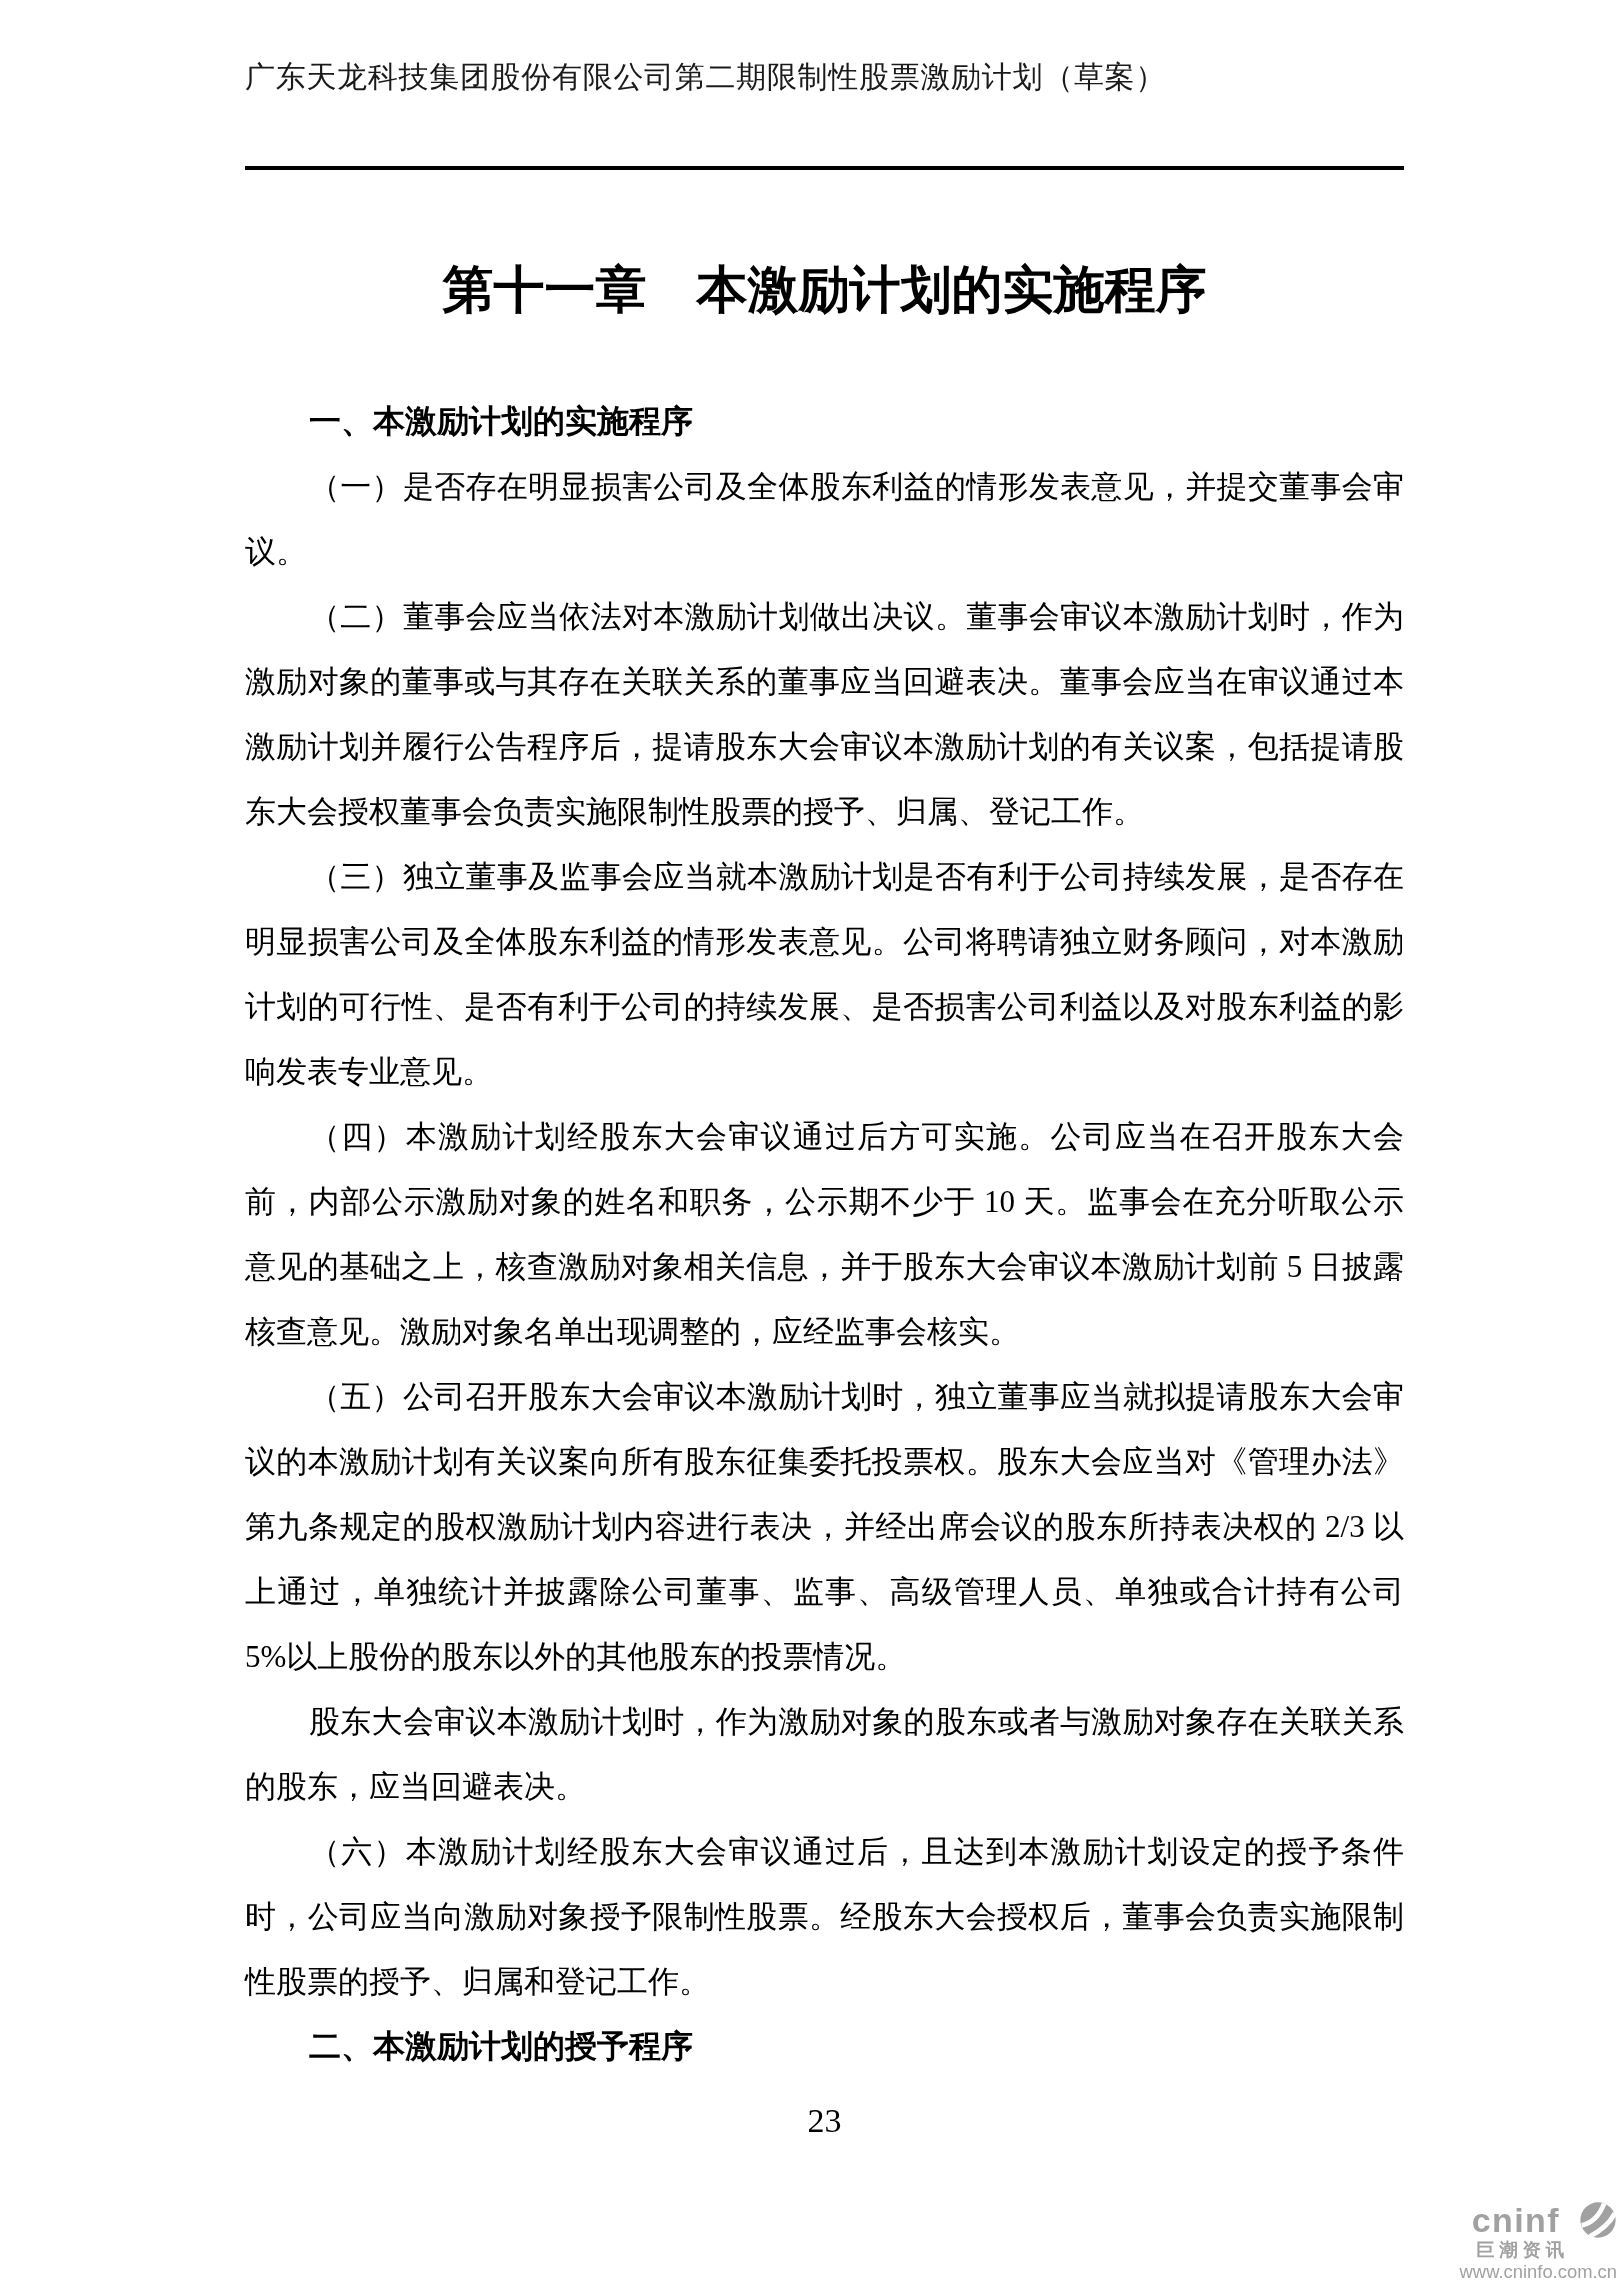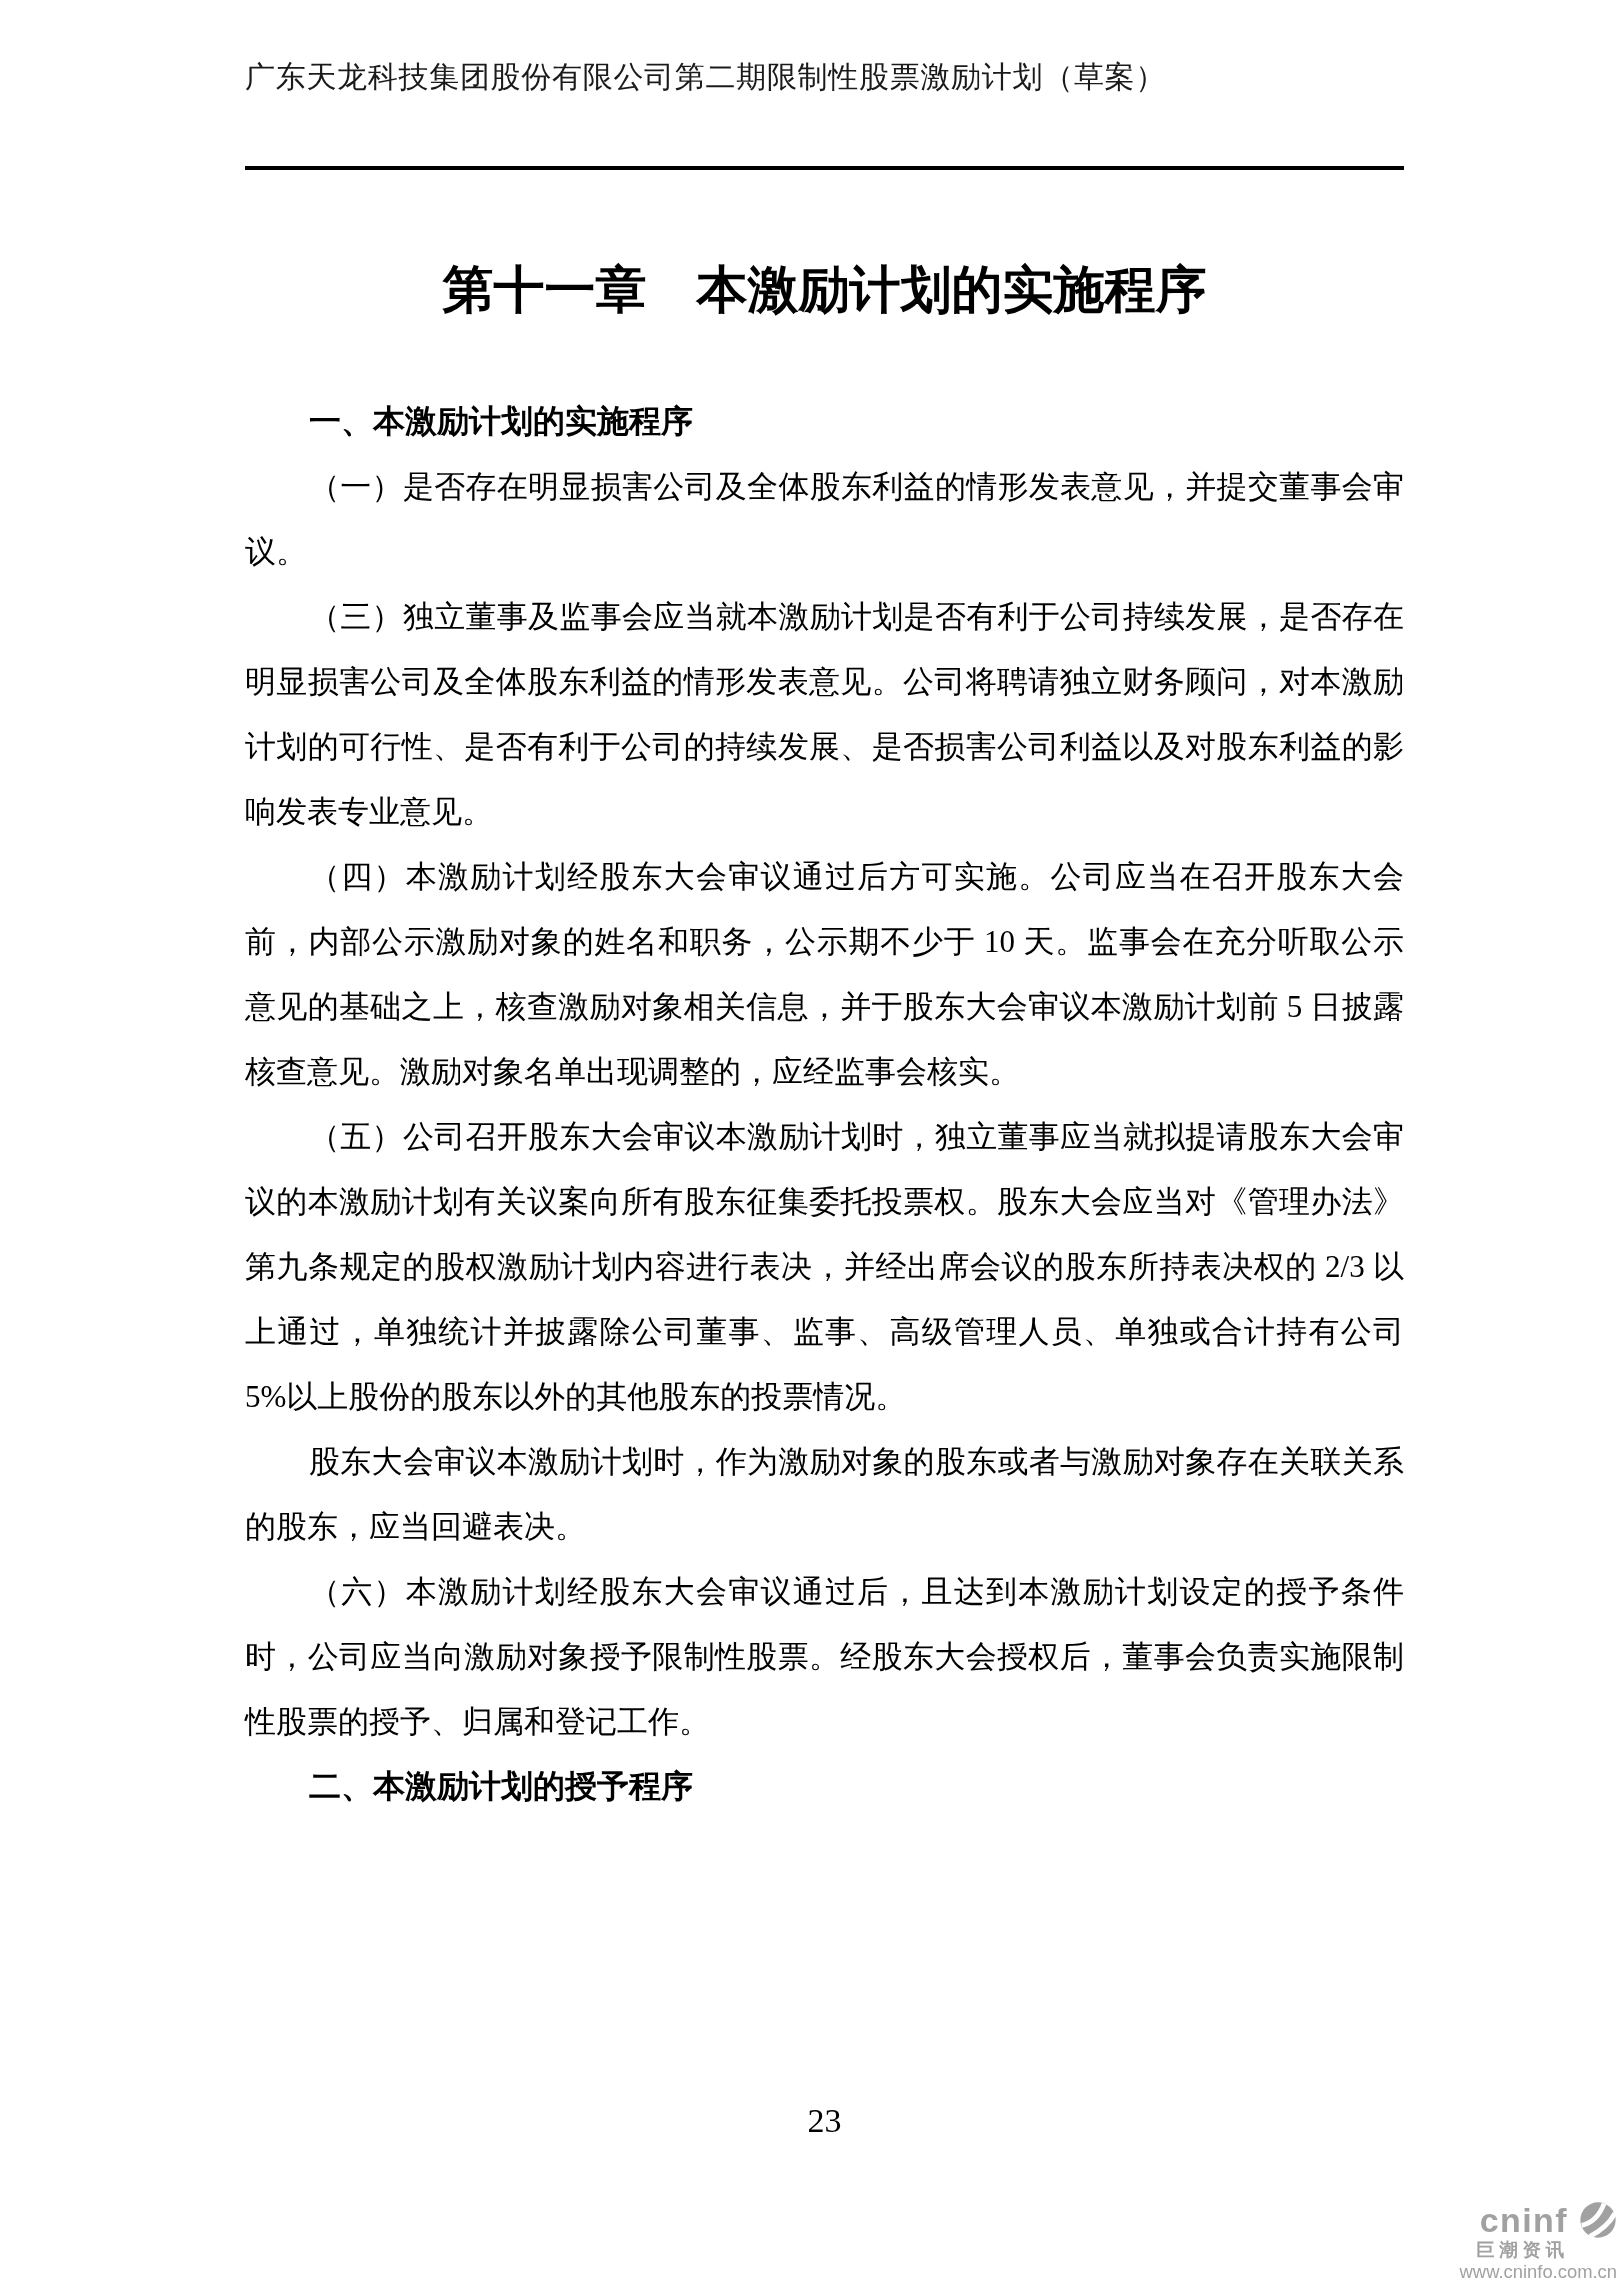--- a/index.html
+++ b/index.html
@@ -84,21 +84,21 @@
     left: 1459px;
     width: 158px;
     color: #a1a1a1;
     font-family: "Liberation Sans", "DejaVu Sans", sans-serif;
     text-align: center;
   }
   .wm-row1 {
     display: flex;
     align-items: center;
     justify-content: flex-end;
-    gap: 11px;
+    gap: 19px;
     height: 38px;
   }
   .wm-logo-text {
     font-size: 34px;
     font-weight: bold;
     letter-spacing: 1.4px;
     line-height: 34px;
   }
   .wm-globe {
     width: 38px;
@@ -133,20 +133,21 @@
 
   <div class="doc-title">
     <span class="title-part1">第十一章</span><span class="title-part2">本激励计划的实施程序</span>
   </div>
 
   <div class="content">
   <p class="heading">一、本激励计划的实施程序</p>
 
   <p class="paragraph">（一）是否存在明显损害公司及全体股东利益的情形发表意见，并提交董事会审议。</p>
 
+  <p class="paragraph">（二）董事会应当依法对本激励计划做出决议。董事会审议本激励计划时，作为激励对象的董事或与其存在关联关系的董事应当回避表决。董事会应当在审议通过本激励计划并履行公告程序后，提请股东大会审议本激励计划的有关议案，包括提请股东大会授权董事会负责实施限制性股票的授予、归属、登记工作。</p>
 
   <p class="paragraph">（三）独立董事及监事会应当就本激励计划是否有利于公司持续发展，是否存在明显损害公司及全体股东利益的情形发表意见。公司将聘请独立财务顾问，对本激励计划的可行性、是否有利于公司的持续发展、是否损害公司利益以及对股东利益的影响发表专业意见。</p>
 
   <p class="paragraph">（四）本激励计划经股东大会审议通过后方可实施。公司应当在召开股东大会前，内部公示激励对象的姓名和职务，公示期不少于 10 天。监事会在充分听取公示意见的基础之上，核查激励对象相关信息，并于股东大会审议本激励计划前 5 日披露核查意见。激励对象名单出现调整的，应经监事会核实。</p>
 
   <p class="paragraph">（五）公司召开股东大会审议本激励计划时，独立董事应当就拟提请股东大会审议的本激励计划有关议案向所有股东征集委托投票权。股东大会应当对《管理办法》第九条规定的股权激励计划内容进行表决，并经出席会议的股东所持表决权的 2/3 以上通过，单独统计并披露除公司董事、监事、高级管理人员、单独或合计持有公司 5%以上股份的股东以外的其他股东的投票情况。</p>
 
   <p class="paragraph">股东大会审议本激励计划时，作为激励对象的股东或者与激励对象存在关联关系的股东，应当回避表决。</p>
 
   <p class="paragraph">（六）本激励计划经股东大会审议通过后，且达到本激励计划设定的授予条件时，公司应当向激励对象授予限制性股票。经股东大会授权后，董事会负责实施限制性股票的授予、归属和登记工作。</p>

